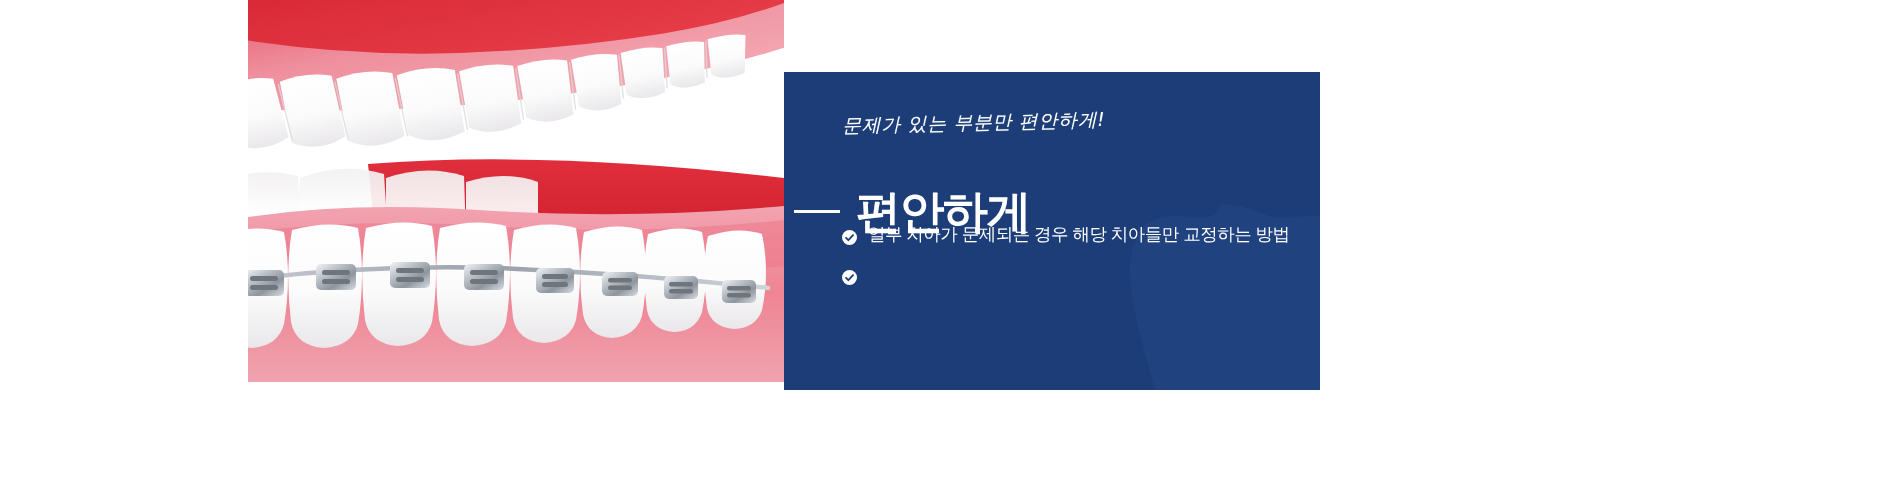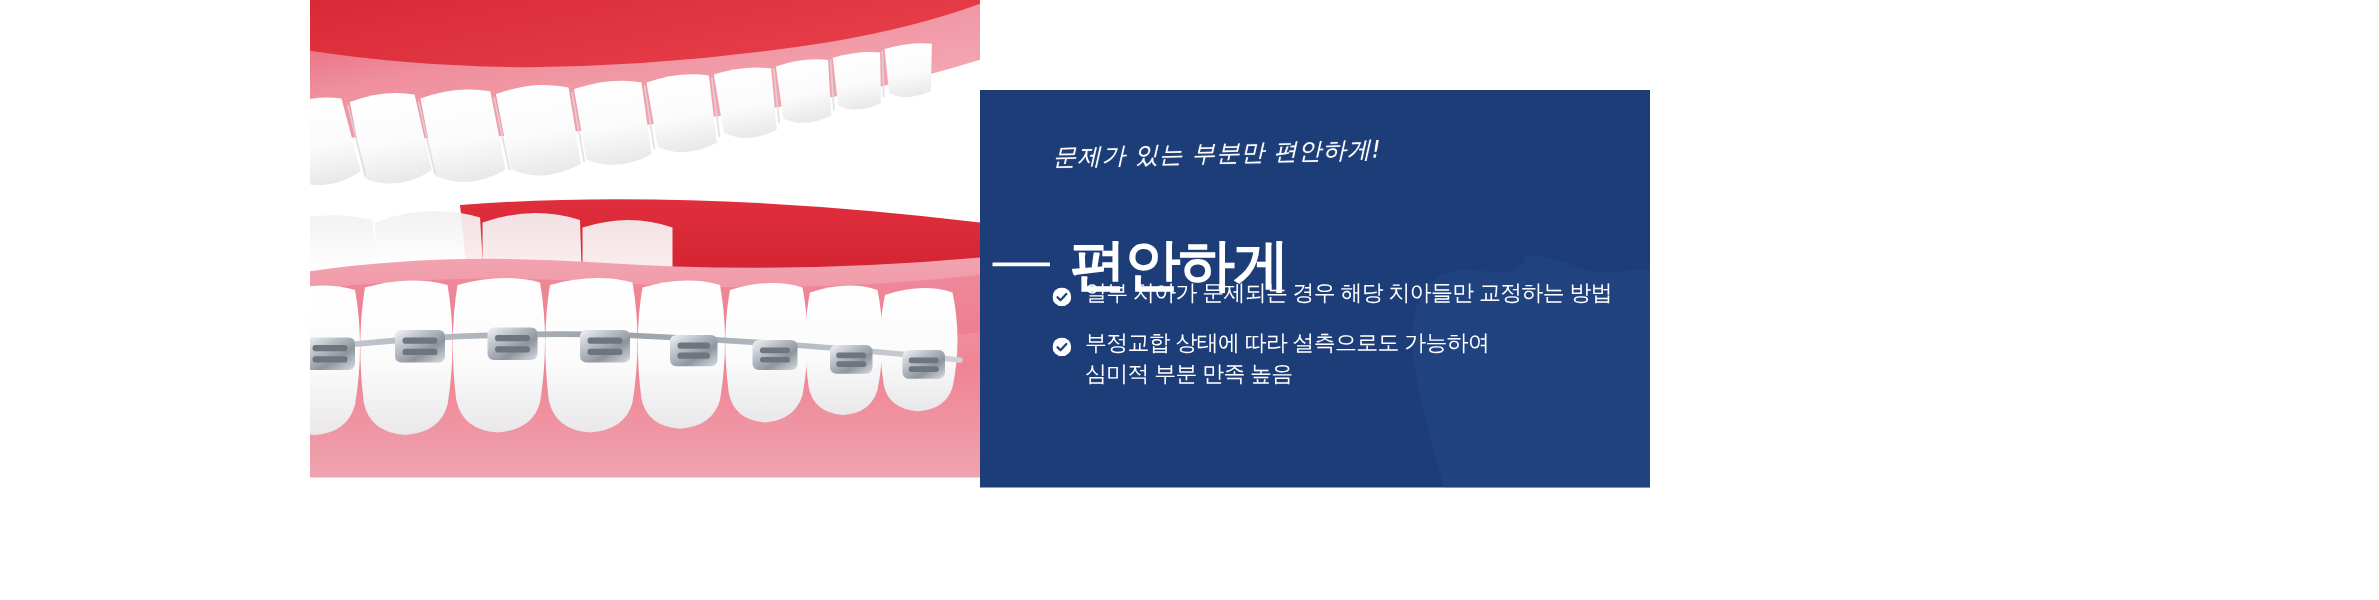--- a/index.html
+++ b/index.html
@@ -263,21 +263,19 @@
         </li>
 
 
         <li class="bullet">
           <span class="bullet-icon">
             <svg viewBox="0 0 16 16" width="15" height="15" xmlns="http://www.w3.org/2000/svg" aria-hidden="true">
               <circle cx="8" cy="8" r="8" fill="#ffffff"></circle>
               <path d="M4.3 8.3l2.5 2.6 5-5.4" stroke="#1c3d77" stroke-width="1.9" fill="none" stroke-linecap="round" stroke-linejoin="round"></path>
             </svg>
           </span>
-          <span class="bullet-text">부정교합 상태에 따라 설측으로도 가능하여
-심미적 부분 만족 높음</span>
         </li>
 
       </ul>
     </div>
   </div>
 
 </div>
 
 </body></html>

